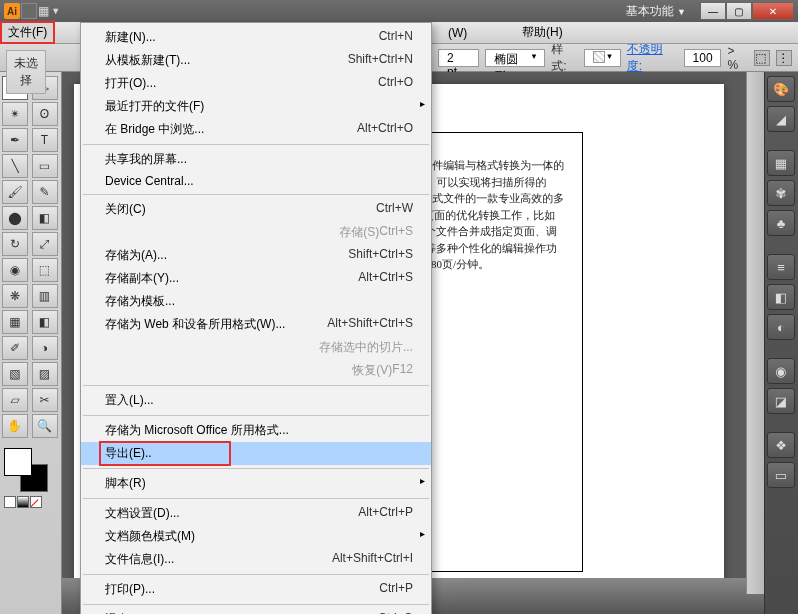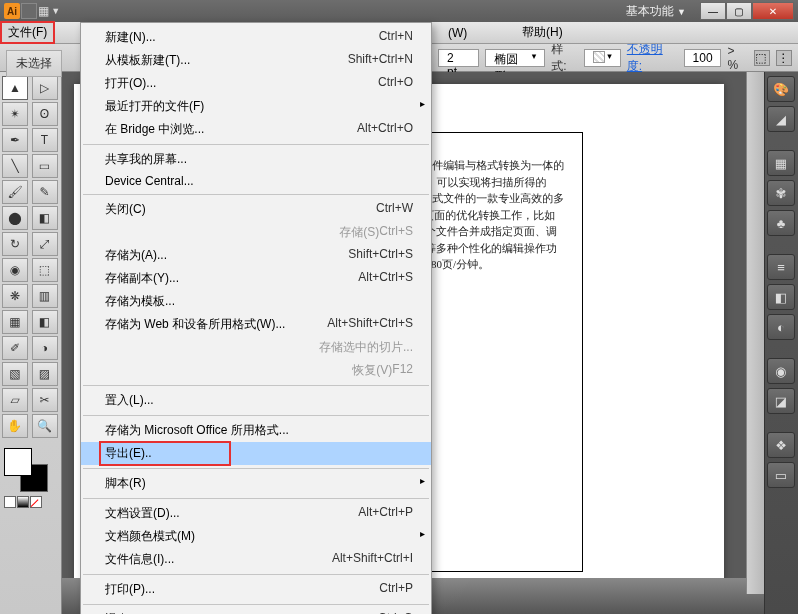--- a/index.html
+++ b/index.html
@@ -64,21 +64,21 @@
 .dd-item.disabled { color: #9a9a9a; cursor: default; justify-content: flex-end; }
 .dd-item.highlighted { background: #aed4ff; }
 .dd-item.boxed::before { content:""; position:absolute; left:18px; right:200px; top:-1px; bottom:-1px; border:2px solid #e63030; pointer-events:none;}
 .dd-sep { height: 1px; background: #c5c5c5; margin: 3px 2px; }
 .dd-label { }
 .dd-short { color: #333; }
 .dd-item.disabled .dd-short { color:#9a9a9a; }
 .dd-sub::after { content: "▸"; position: absolute; right: 6px; font-size: 10px; }
 
 
-.noselect { position: absolute; left: 6px; top: 50px; width: 56px; text-align: center; color: #333; background: linear-gradient(#e4e4e4,#d2d2d2); padding: 4px 2px; border: 1px solid #aaa; font-size:12px;}
+.noselect { position: absolute; left: 6px; top: 50px; width: 40px; text-align: center; color: #333; background: linear-gradient(#e4e4e4,#d2d2d2); padding: 4px 2px; border: 1px solid #aaa; font-size:12px;}
 
 </style>
 </head>
 <body>
 
 <div class="title-bar">
   <div class="title-left">
     <div class="ai-logo">Ai</div>
     <div style="width:16px;height:16px;border:1px solid #888;background:#6a6a6a;"></div>
     <div class="layout-btn">▦ <span style="font-size:9px;">▼</span></div>

